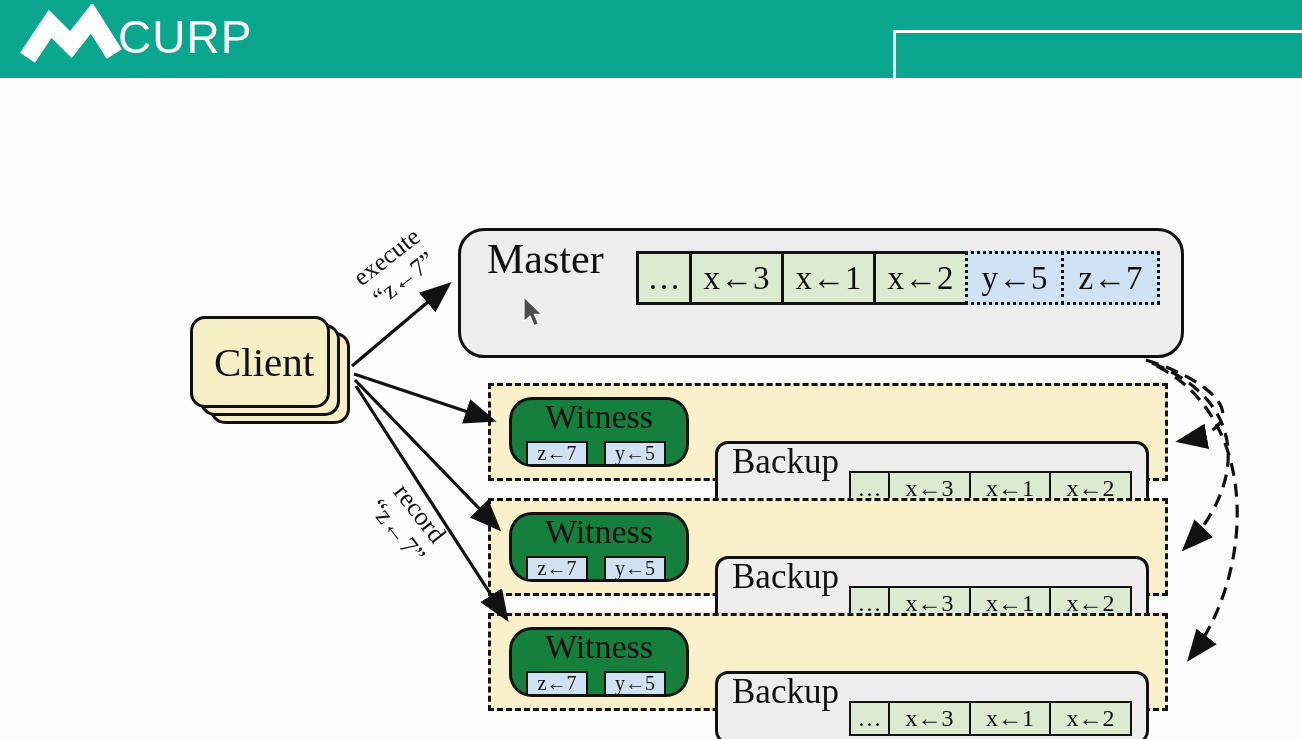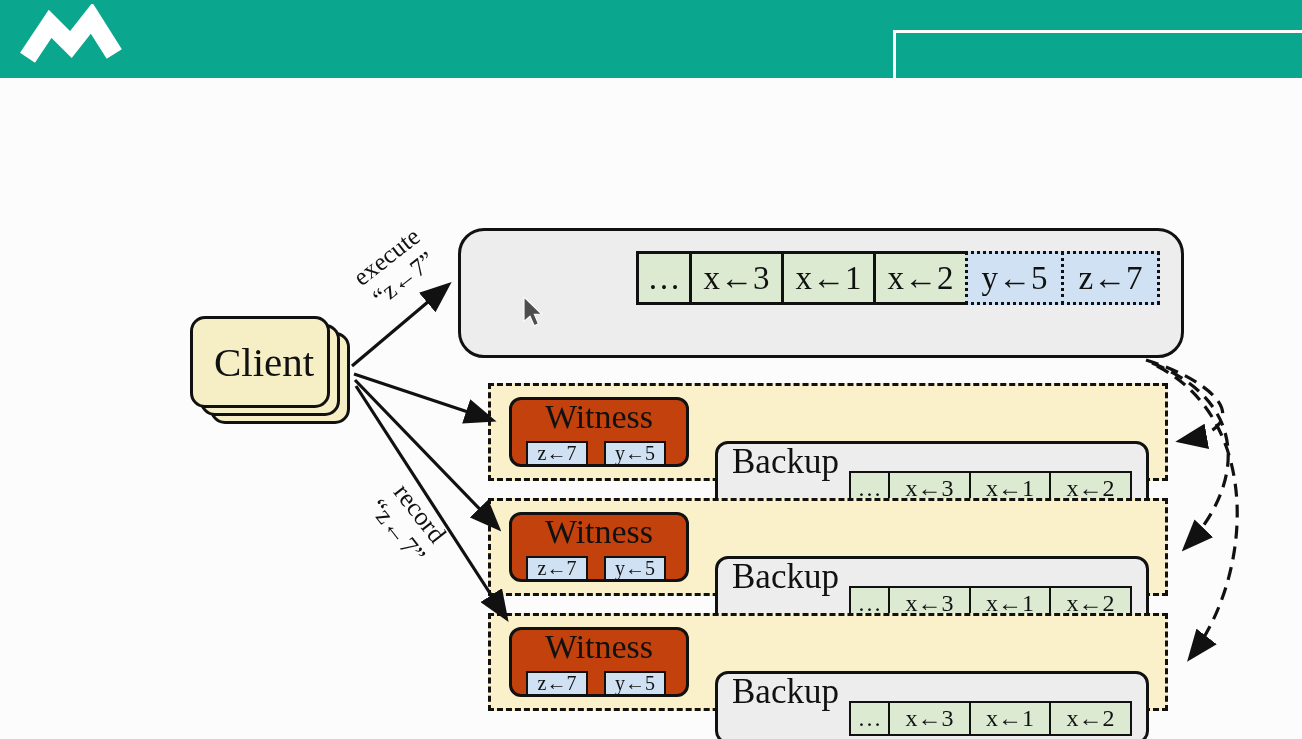--- a/index.html
+++ b/index.html
@@ -39,22 +39,22 @@
   .mcell.op{width:89px;}
   .mcell.spec{width:93px;background:#cfe1f2;border:3px dotted #111;}
   .master-caption{position:absolute;left:190px;top:90px;width:480px;text-align:center;font-size:27px;}
   
   .row{
     position:absolute;left:488px;width:674px;height:92px;background:#faf0ca;
     border:3px dashed #111;
   }
   .row.r0{top:383px;} .row.r1{top:498px;} .row.r2{top:613px;}
   .witness{
-    position:absolute;left:18px;top:11px;width:180px;height:70px;background:#c2410c;
-    border:3px solid #111;border-radius:12px;box-sizing:border-box;
+    position:absolute;left:18px;top:11px;width:180px;height:70px;background:#15803d;
+    border:3px solid #111;border-radius:23px;box-sizing:border-box;
   }
   .witness-title{text-align:center;font-size:34px;line-height:1.05;margin-top:-1px;}
   .wcells{position:absolute;left:14px;top:41px;display:flex;gap:16px;}
   .wcell{
     width:58px;height:21px;background:#cfe1f2;border:2.5px solid #111;
     display:flex;align-items:center;justify-content:center;font-size:20px;
   }
   .backup{
     position:absolute;left:224px;top:11px;width:434px;height:73px;background:#ededed;
     border:3px solid #111;border-radius:13px;box-sizing:border-box;margin-top:44px;
@@ -77,30 +77,32 @@
 </style>
 </head>
 <body>
 
 <div class="stage">
 
   <div class="header">
     <svg class="logo" width="114" height="66" viewBox="0 0 120 70">
       <polyline points="16,57 40,21 62,43 84,15 108,53" fill="none" stroke="#ffffff" stroke-width="19" stroke-linejoin="miter"></polyline>
     </svg>
+    <div class="header-title">CURP</div>
     <div class="header-outline"></div>
   </div>
 
   <div class="cbox" style="left:210px;top:332px;"></div>
   <div class="cbox" style="left:200px;top:324px;"></div>
   <div class="cbox client-front" style="left:190px;top:316px;padding-left:8px;">
     <span>Client</span>
   </div>
 
   <div class="master">
+    <div class="master-title">Master</div>
     <div class="mops">
       <div class="mcell dots">…</div>
       <div class="mcell op">x←3</div>
       <div class="mcell op">x←1</div>
       <div class="mcell op">x←2</div>
       <div class="mcell spec">y←5</div>
       <div class="mcell spec">z←7</div>
     </div>
   </div>
 

